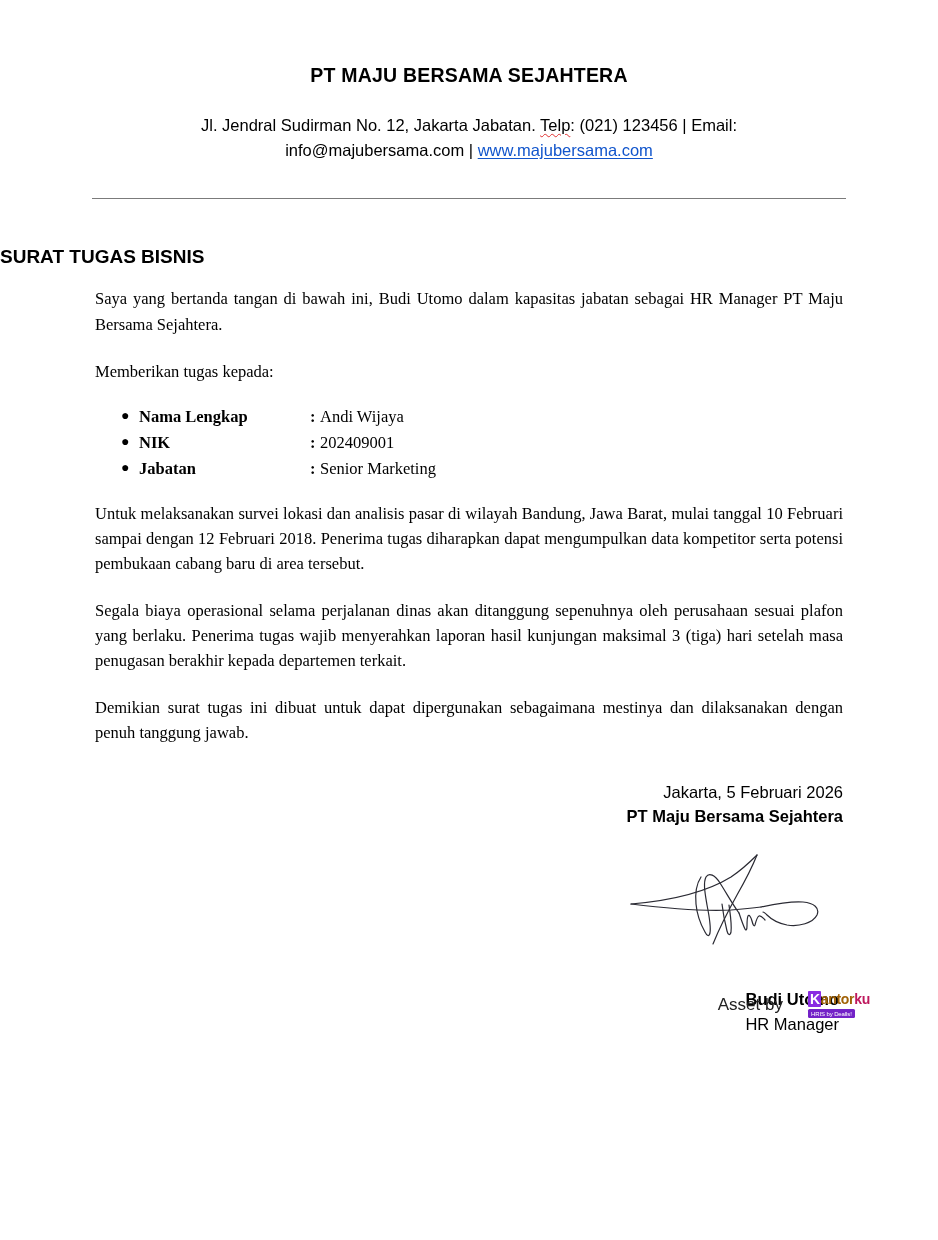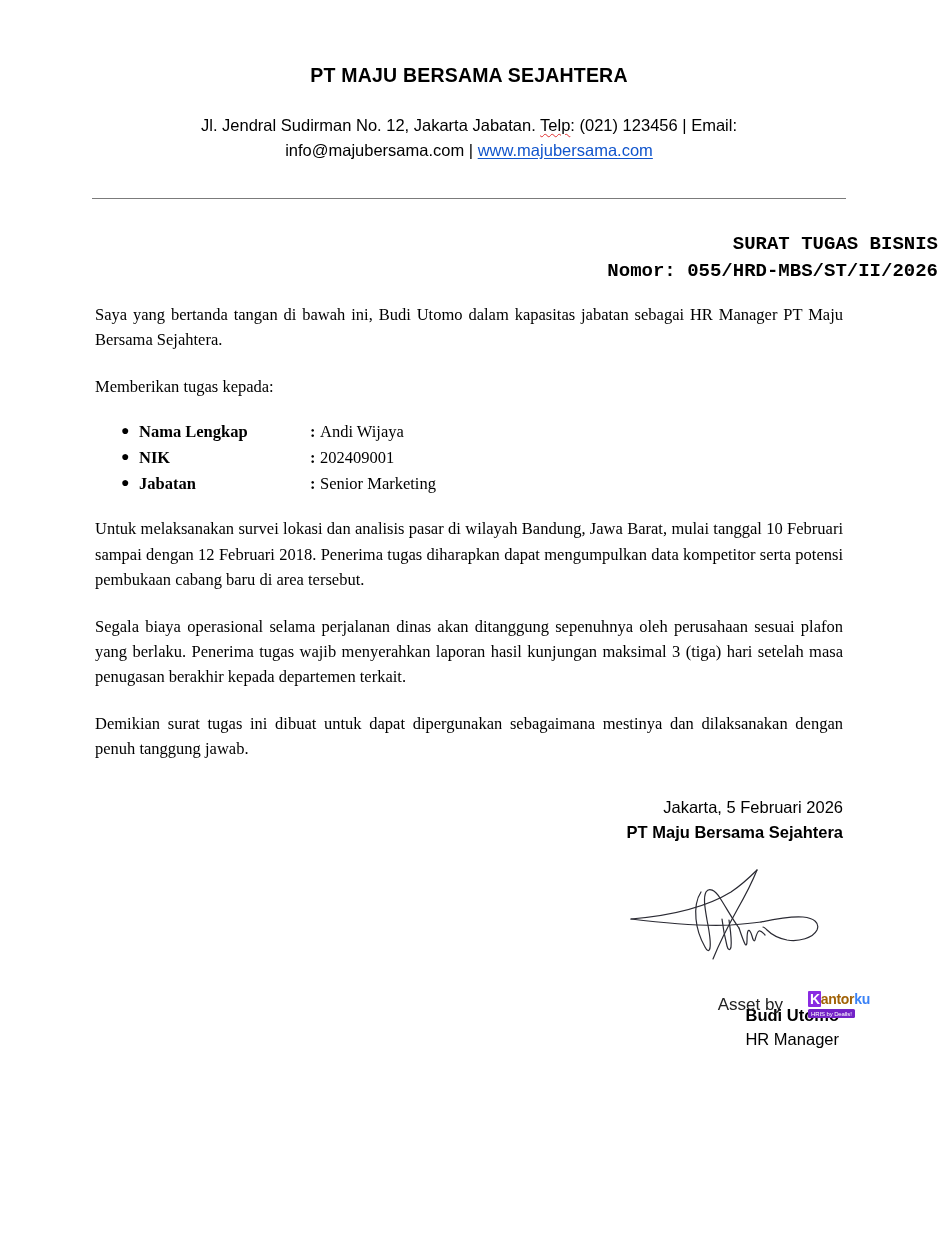--- a/index.html
+++ b/index.html
@@ -58,26 +58,25 @@
 
   .divider {
     width: 754px;
     height: 0;
     border-top: 1.3px solid #7b7b7b;
     margin: 35px auto 0 auto;
   }
 
   
   .doc-title {
-    margin-top: 32px;
-    text-align: right;
+    margin-top: 44px;
+    text-align: left;
     font-weight: bold;
     font-size: 19px;
     line-height: 1.45;
-    font-family: Liberation Mono, monospace;
   }
 
   
   .body-wrap {
     margin: 0 auto;
     width: 748px;
     padding-top: 16px;
     font-family: Liberation Serif, serif;
   }
   p.para {
@@ -190,21 +189,21 @@
     background: #8A2BE2;
     color: #ffffff;
     padding: 1px 1px 1px 2px;
     border-radius: 1px;
     font-weight: bold;
   }
   .logo-antor {
     color: #a16207;
   }
   .logo-ku {
-    color: #3b82f6;
+    color: #be185d;
   }
   .logo-tag {
     margin-top: 2px;
     background: #7322c7;
     color: #ffffff;
     font-size: 6px;
     padding: 1.5px 3px;
     border-radius: 1.5px;
     letter-spacing: -0.1px;
     white-space: nowrap;
@@ -224,21 +223,20 @@
       <span>info@majubersama.com</span>
       <span>|</span>
       <a class="weblink" href="#">www.majubersama.com</a>
     </div>
 
     <div class="divider"></div>
   </div>
 
   <div class="doc-title">
     <div>SURAT TUGAS BISNIS</div>
-    <div>Nomor: 055/HRD-MBS/ST/II/2026</div>
   </div>
 
   <div class="body-wrap">
 
     <p class="para">Saya yang bertanda tangan di bawah ini, Budi Utomo dalam kapasitas jabatan sebagai HR Manager PT Maju Bersama Sejahtera.</p>
 
     <p class="para tight">Memberikan tugas kepada:</p>
 
     <ul class="info-list">
       <li>

